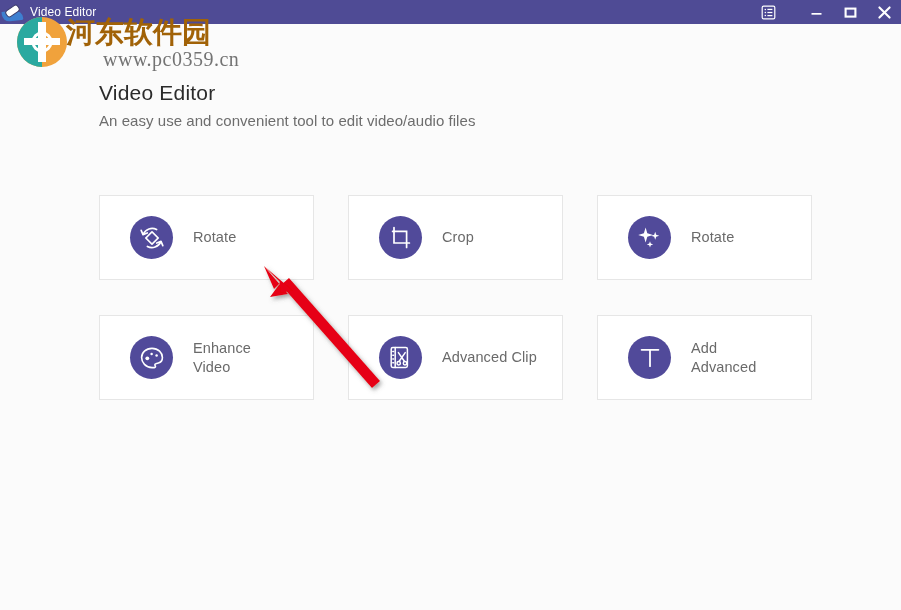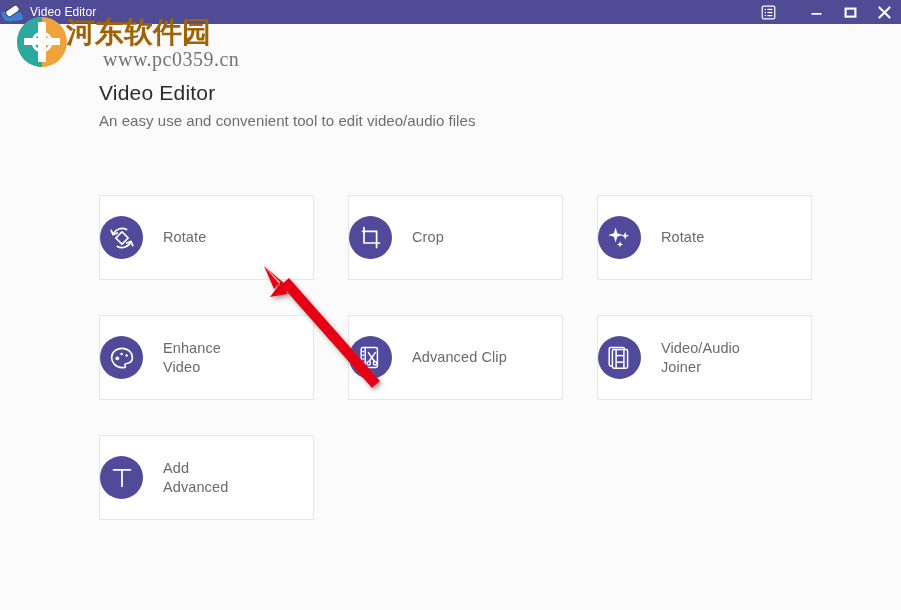--- a/index.html
+++ b/index.html
@@ -131,20 +131,21 @@
     grid-template-rows: repeat(3, 85px);
     column-gap: 34px;
     row-gap: 35px;
   }
   .card {
     background: #ffffff;
     border: 1px solid #e6e6e6;
     box-sizing: border-box;
     display: flex;
     align-items: center;
+    padding-left: 30px;
     cursor: pointer;
   }
   .card.empty {
     border: none;
     background: transparent;
     cursor: default;
   }
   .card-icon {
     width: 43px;
     height: 43px;
@@ -293,34 +294,20 @@
         <line x1="4.8" y1="17.8" x2="5.6" y2="17.8"></line>
         <line x1="10.4" y1="7.6" x2="16.4" y2="16.2"></line>
         <line x1="17.2" y1="7.6" x2="11.2" y2="16.2"></line>
         <circle cx="10.7" cy="18.2" r="1.7"></circle>
         <circle cx="17.0" cy="18.2" r="1.7"></circle>
       </svg>
     </div>
     <div class="card-label">Advanced Clip</div>
   </div>
 
-  <div class="card">
-    <div class="card-icon">
-      <svg width="25" height="25" viewBox="0 0 25 25" fill="none" stroke="#ffffff" stroke-width="1.5" stroke-linejoin="round">
-        <rect x="2.2" y="2.4" width="15.2" height="18.6" rx="1.4"></rect>
-        <rect x="5.4" y="4.6" width="15.2" height="18.6" rx="1.4" fill="#514a9a"></rect>
-        <line x1="9.1" y1="4.6" x2="9.1" y2="23.2"></line>
-        <line x1="16.9" y1="4.6" x2="16.9" y2="23.2"></line>
-        <line x1="9.1" y1="10.6" x2="16.9" y2="10.6"></line>
-        <line x1="9.1" y1="17.2" x2="16.9" y2="17.2"></line>
-      </svg>
-    </div>
-    <div class="card-label">Video/Audio
-Joiner</div>
-  </div>
 
   <div class="card">
     <div class="card-icon">
       <svg width="26" height="26" viewBox="0 0 26 26" fill="none" stroke="#ffffff" stroke-width="1.8" stroke-linecap="round">
         <line x1="4.6" y1="4.8" x2="21.4" y2="4.8"></line>
         <line x1="13.0" y1="4.8" x2="13.0" y2="21.2"></line>
       </svg>
     </div>
     <div class="card-label">Add
 Advanced</div>

